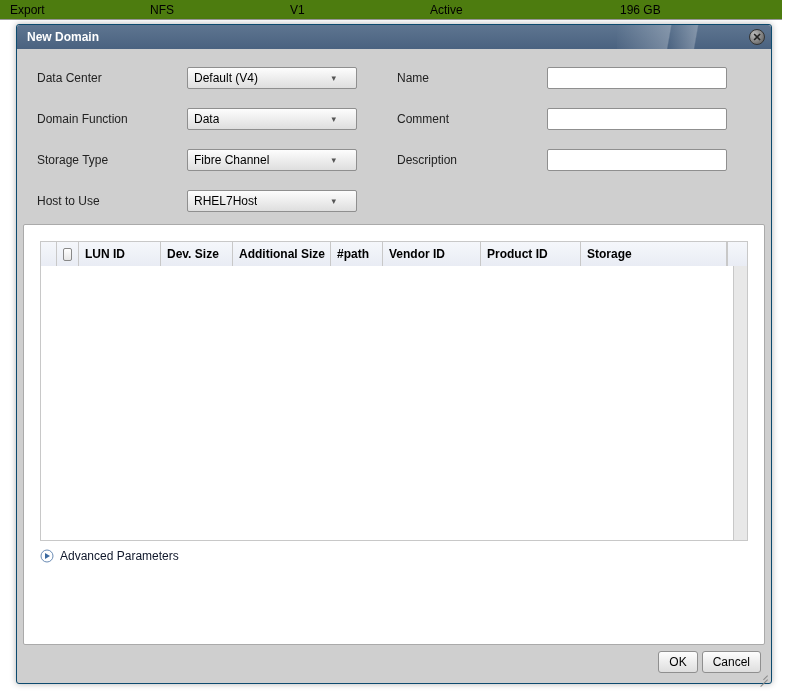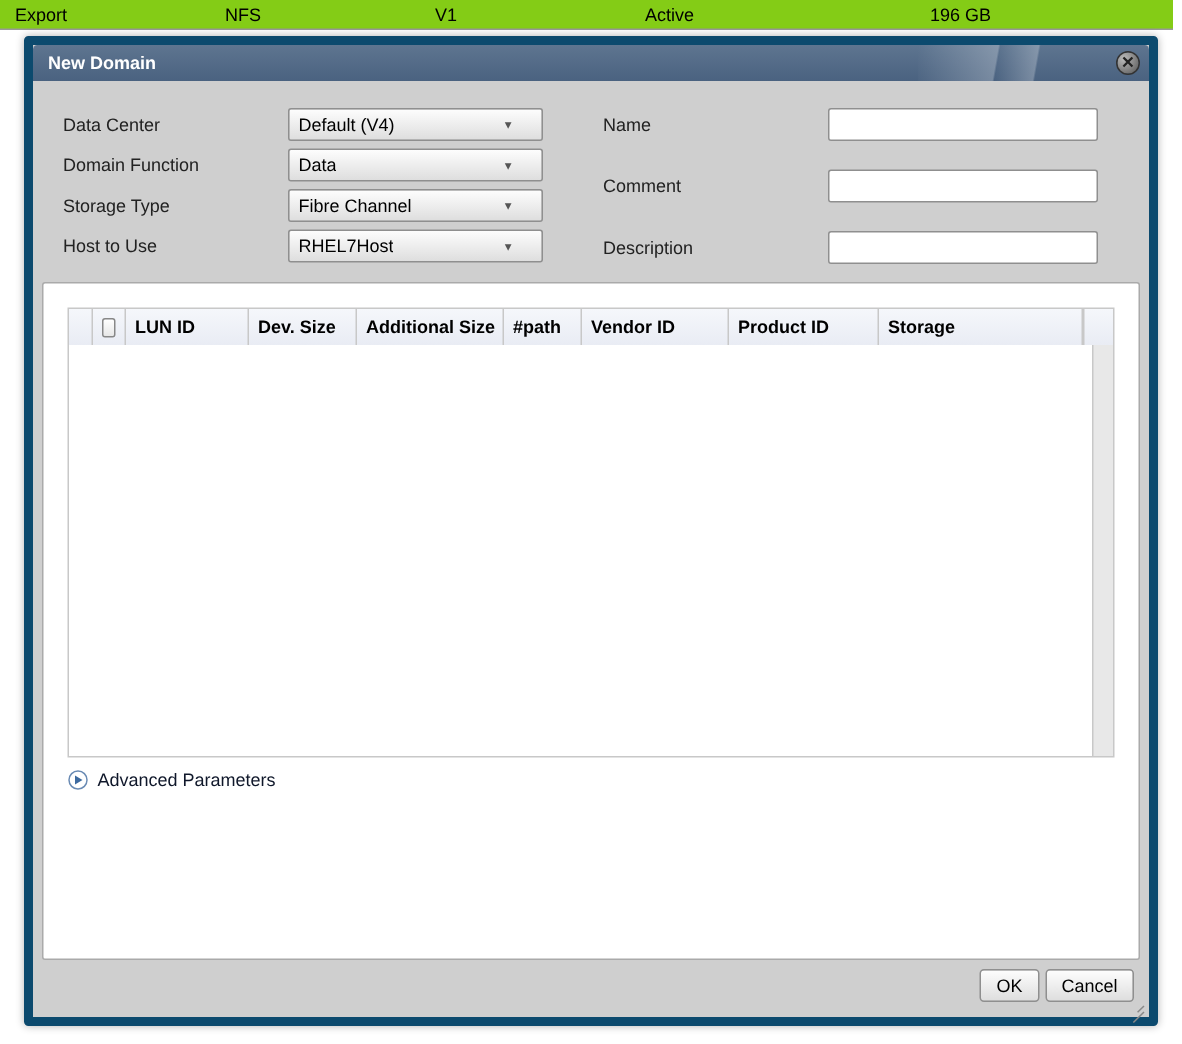--- a/index.html
+++ b/index.html
@@ -13,32 +13,32 @@
     overflow: hidden;
     position: relative;
   }
   
   .bg-row {
     position: absolute;
     top: 0; left: 0; right: 6px;
     height: 20px;
     display: flex;
     align-items: center;
-    background: #84cc16;
+    background: #4d7c0f;
     border-bottom: 1px solid #999;
     z-index: 0;
   }
   .bg-cell { padding: 0 10px; white-space: nowrap; }
   
   .dialog {
     position: absolute;
     top: 24px; left: 16px;
     width: 756px; height: 660px;
     background: #cfcfcf;
-    border: 6px solid #0c4a6e;
+    border: 1px solid #0c4a6e;
     border-radius: 3px;
     box-shadow: 0 0 6px rgba(0,0,0,0.3);
     display: flex;
     flex-direction: column;
     z-index: 2;
   }
   .titlebar {
     height: 24px;
     background: linear-gradient(to bottom, #5e7590 0%, #4a6280 100%);
     color: #fff;
@@ -72,21 +72,21 @@
     display: flex; align-items: center; justify-content: center;
     color: #222; font-weight: bold; font-size: 11px;
     line-height: 1;
     z-index: 1;
   }
 
   .form-area {
     padding: 18px 14px 6px 20px;
   }
   .form-row { display: flex; }
-  .form-col-left { width: 360px; display: flex; flex-direction: column; gap: 5px; }
+  .form-col-left { width: 360px; display: flex; flex-direction: column; gap: 19px; }
   .form-col-right { flex: 1; display: flex; flex-direction: column; gap: 19px; }
   .field { display: flex; align-items: center; }
   .field .lbl { width: 150px; color: #222; }
   .field .lbl-right { width: 150px; color: #222; }
   .select-box {
     width: 170px; height: 22px;
     background: linear-gradient(to bottom, #fdfdfd, #dedede);
     border: 1px solid #8f8f8f;
     border-radius: 2px;
     display: flex; align-items: center;

